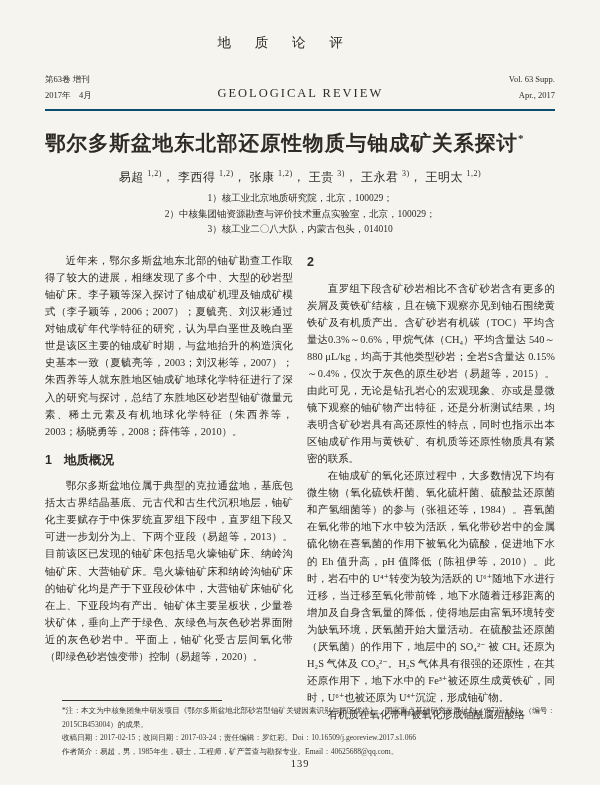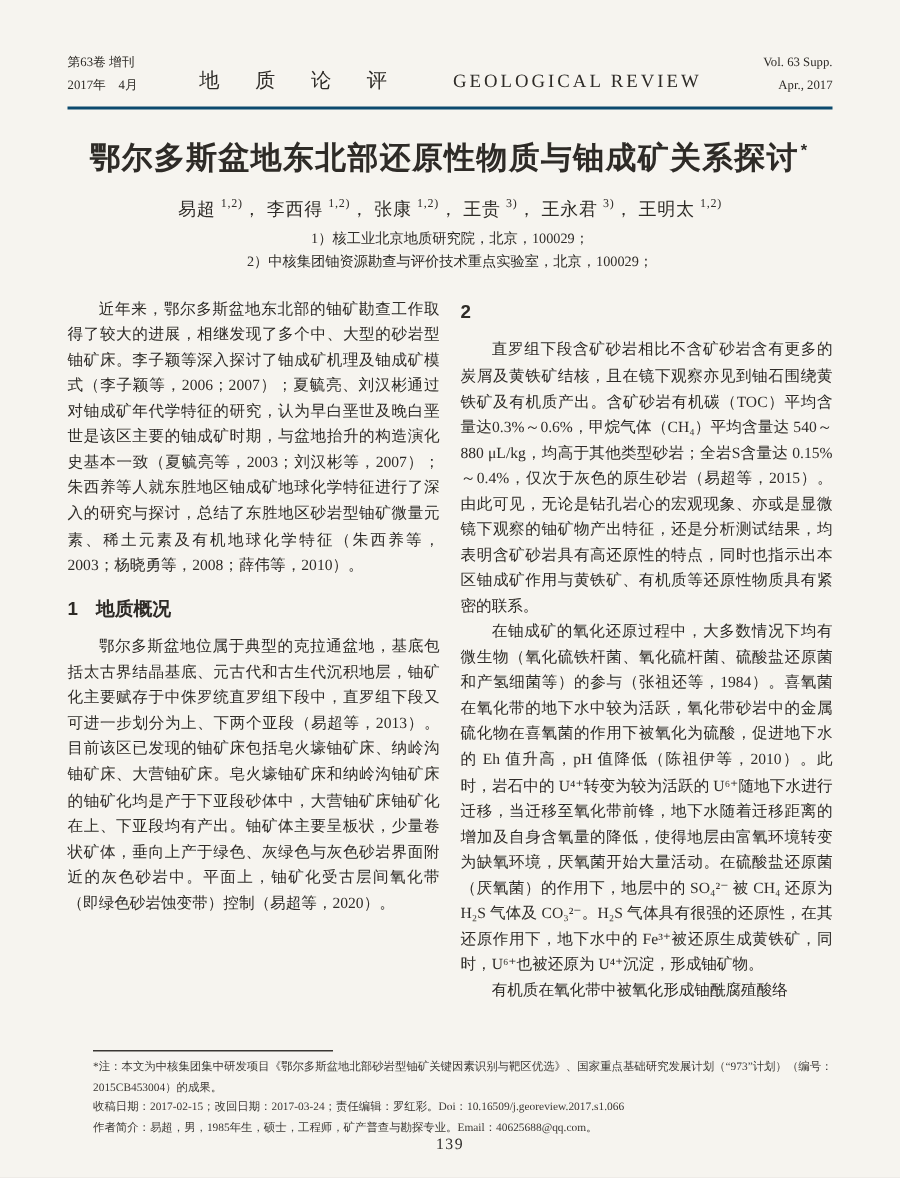--- a/index.html
+++ b/index.html
@@ -17,29 +17,29 @@
 
   
   .jheader{
     display:flex;justify-content:space-between;align-items:flex-end;
     padding-top:34px;
     border-bottom:2px solid #0c4a6e;
     padding-bottom:6px;
   }
   .jh-left,.jh-right{font-size:8.5px;line-height:1.8;white-space:nowrap;}
   .jh-right{text-align:right;}
-  .jh-center{display:flex;align-items:baseline;gap:34px;padding-bottom:2px;}
+  .jh-center{display:flex;align-items:baseline;gap:34px;padding-bottom:2px;flex-direction:column;}
   .jh-cn{font-size:13.5px;letter-spacing:10px;font-family:"Liberation Sans","DejaVu Sans",sans-serif;}
   .jh-en{font-size:12.5px;letter-spacing:2px;font-family:"Liberation Serif",serif;}
 
   
   .title{
     margin-top:18px;
-    text-align:center;
-    font-family:Liberation Mono, monospace;
+    text-align:left;
+    font-family:Liberation Serif, serif;
     font-weight:700;
     font-size:20.5px;
     letter-spacing:1px;
   }
   .title sup{font-size:11px;}
   .authors{
     margin-top:12px;text-align:center;font-size:12px;letter-spacing:.5px;
   }
   .author{white-space:nowrap;}
   .author:not(:last-child)::after{content:"，";}
@@ -106,20 +106,21 @@
       <span class="author"><span>李西得</span> <sup>1,2)</sup></span>
       <span class="author"><span>张康</span> <sup>1,2)</sup></span>
       <span class="author"><span>王贵</span> <sup>3)</sup></span>
       <span class="author"><span>王永君</span> <sup>3)</sup></span>
       <span class="author"><span>王明太</span> <sup>1,2)</sup></span>
     </div>
 
     <div class="affils">
       <div>1）核工业北京地质研究院，北京，100029；</div>
       <div>2）中核集团铀资源勘查与评价技术重点实验室，北京，100029；</div>
+      <div>3）核工业二〇八大队，内蒙古包头，014010</div>
     </div>
 
     <div class="body">
 
       <div class="col">
         <p>近年来，鄂尔多斯盆地东北部的铀矿勘查工作取得了较大的进展，相继发现了多个中、大型的砂岩型铀矿床。李子颖等深入探讨了铀成矿机理及铀成矿模式（李子颖等，2006；2007）；夏毓亮、刘汉彬通过对铀成矿年代学特征的研究，认为早白垩世及晚白垩世是该区主要的铀成矿时期，与盆地抬升的构造演化史基本一致（夏毓亮等，2003；刘汉彬等，2007）；朱西养等人就东胜地区铀成矿地球化学特征进行了深入的研究与探讨，总结了东胜地区砂岩型铀矿微量元素、稀土元素及有机地球化学特征（朱西养等，2003；杨晓勇等，2008；薛伟等，2010）。</p>
         <div class="sec-heading">
           <span>1</span>
           <span>地质概况</span>
         </div>

